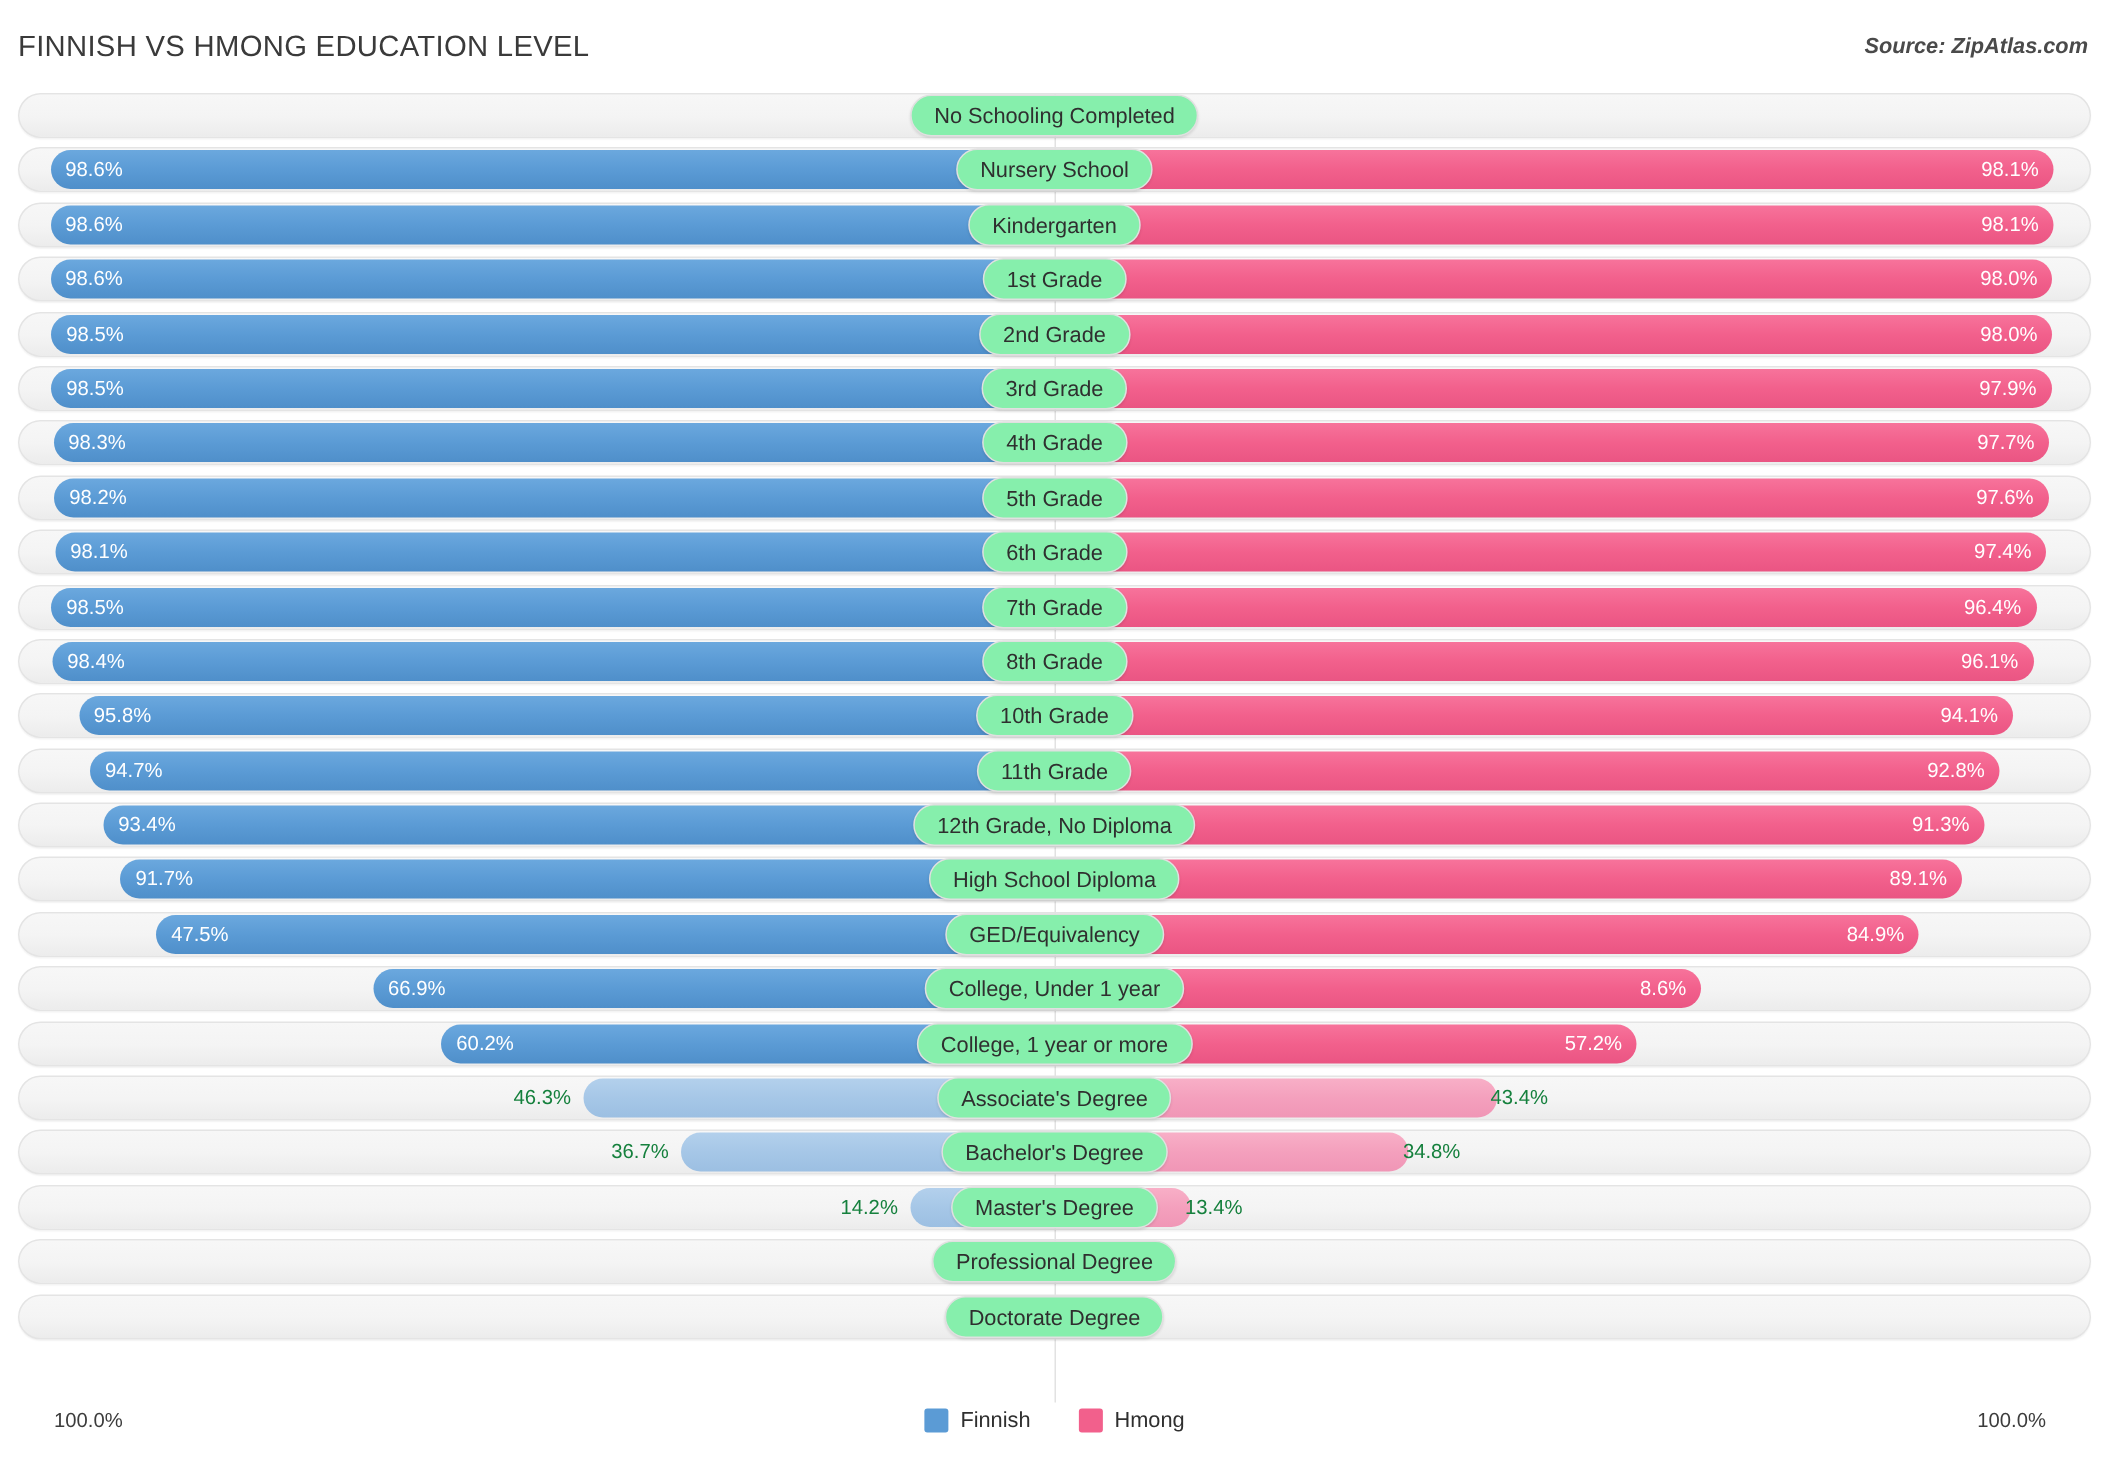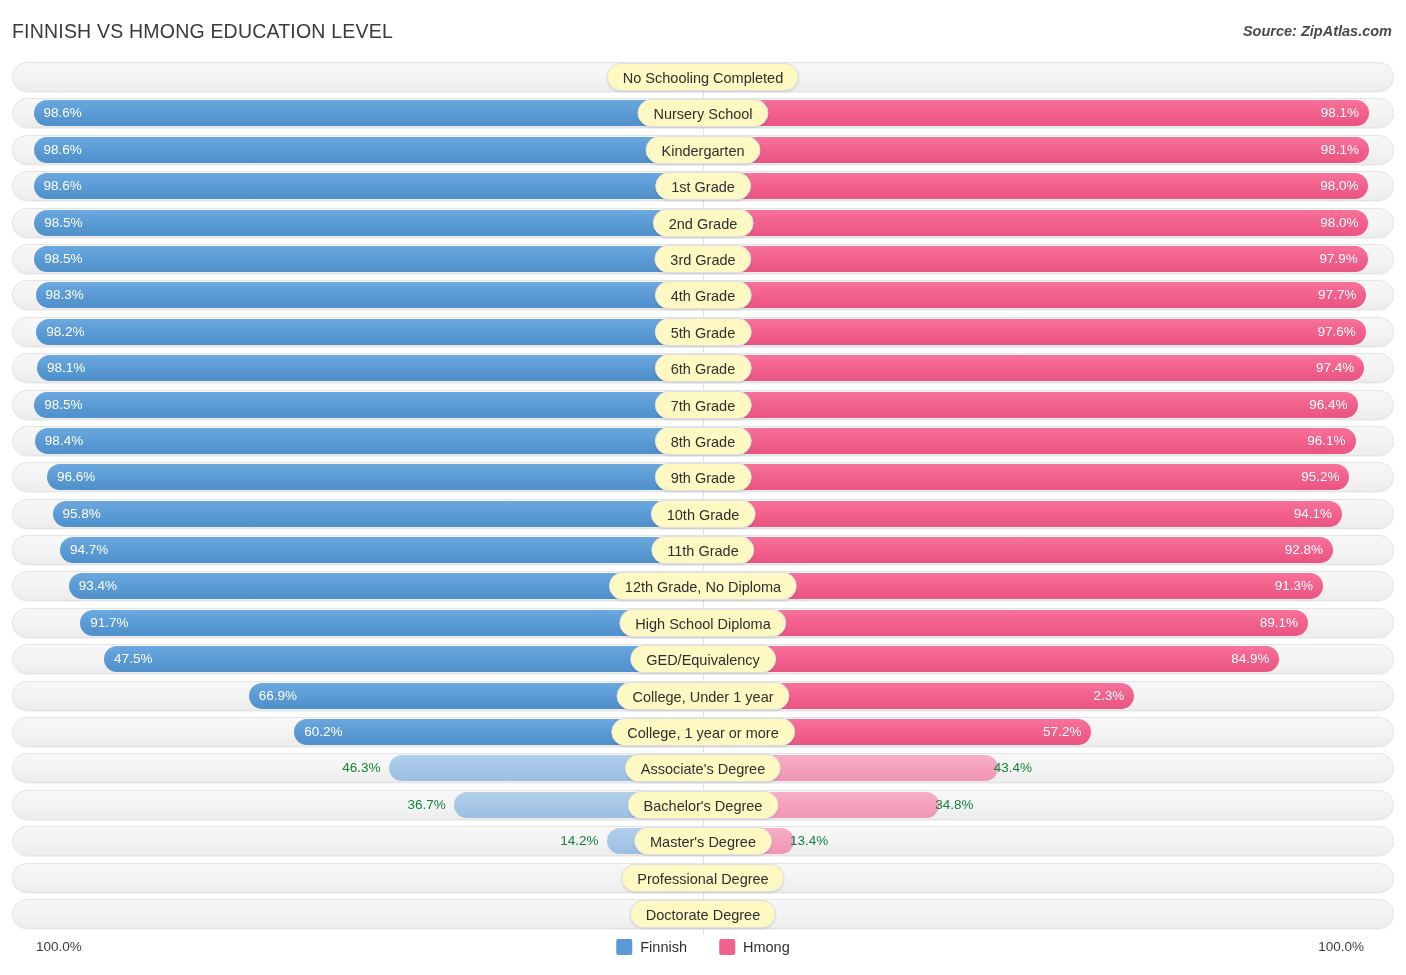--- a/index.html
+++ b/index.html
@@ -104,21 +104,21 @@
 
   
   .pill {
     position: absolute;
     top: 1px;
     left: 50%;
     transform: translateX(-50%);
     height: 28px;
     line-height: 28px;
     padding: 0 15px;
-    background: #fef9c3;
+    background: #86efac;
     border: 1px solid #e0e0e0;
     border-radius: 15px;
     font-size: 14.5px;
     color: #2f2f2f;
     white-space: nowrap;
     box-shadow: 0 1px 2px rgba(0,0,0,.12);
     z-index: 3;
   }
 
   
@@ -246,28 +246,20 @@
       <div class="row">
         <div class="track"></div>
         <div class="bar bar-left sat" style="width: 668.136px;"></div>
         <div class="bar bar-right sat" style="width: 652.519px;"></div>
         <div class="val inside left-inside" style="right: auto; left: 32.864px;">98.4%</div>
         <div class="val inside right-inside" style="left: auto; right: 48.481px;">96.1%</div>
         <div class="pill">8th Grade</div>
       </div>
       <div class="row">
         <div class="track"></div>
-        <div class="bar bar-left sat" style="width: 655.914px;"></div>
-        <div class="bar bar-right sat" style="width: 646.408px;"></div>
-        <div class="val inside left-inside" style="right: auto; left: 45.086px;">96.6%</div>
-        <div class="val inside right-inside" style="left: auto; right: 54.592px;">95.2%</div>
-        <div class="pill">9th Grade</div>
-      </div>
-      <div class="row">
-        <div class="track"></div>
         <div class="bar bar-left sat" style="width: 650.482px;"></div>
         <div class="bar bar-right sat" style="width: 638.939px;"></div>
         <div class="val inside left-inside" style="right: auto; left: 50.518px;">95.8%</div>
         <div class="val inside right-inside" style="left: auto; right: 62.061px;">94.1%</div>
         <div class="pill">10th Grade</div>
       </div>
       <div class="row">
         <div class="track"></div>
         <div class="bar bar-left sat" style="width: 643.013px;"></div>
         <div class="bar bar-right sat" style="width: 630.112px;"></div>
@@ -297,21 +289,21 @@
         <div class="bar bar-right sat" style="width: 576.471px;"></div>
         <div class="val inside left-inside" style="right: auto; left: 102.122px;">47.5%</div>
         <div class="val inside right-inside" style="left: auto; right: 124.529px;">84.9%</div>
         <div class="pill">GED/Equivalency</div>
       </div>
       <div class="row">
         <div class="track"></div>
         <div class="bar bar-left sat" style="width: 454.251px;"></div>
         <div class="bar bar-right sat" style="width: 431.165px;"></div>
         <div class="val inside left-inside" style="right: auto; left: 246.749px;">66.9%</div>
-        <div class="val inside right-inside" style="left: auto; right: 269.835px;">2.3%</div>
+        <div class="val inside right-inside" style="left: auto; right: 269.835px;">8.6%</div>
         <div class="pill">College, Under 1 year</div>
       </div>
       <div class="row">
         <div class="track"></div>
         <div class="bar bar-left sat" style="width: 408.758px;"></div>
         <div class="bar bar-right sat" style="width: 388.388px;"></div>
         <div class="val inside left-inside" style="right: auto; left: 292.242px;">60.2%</div>
         <div class="val inside right-inside" style="left: auto; right: 312.612px;">57.2%</div>
         <div class="pill">College, 1 year or more</div>
       </div>

